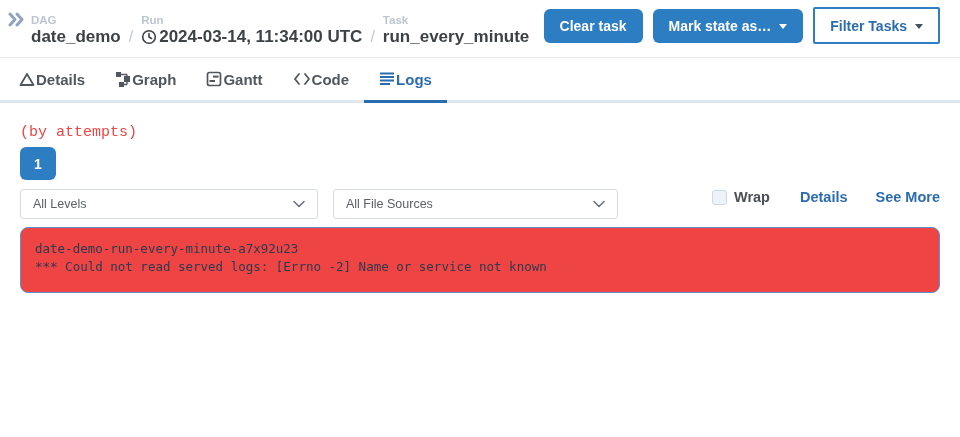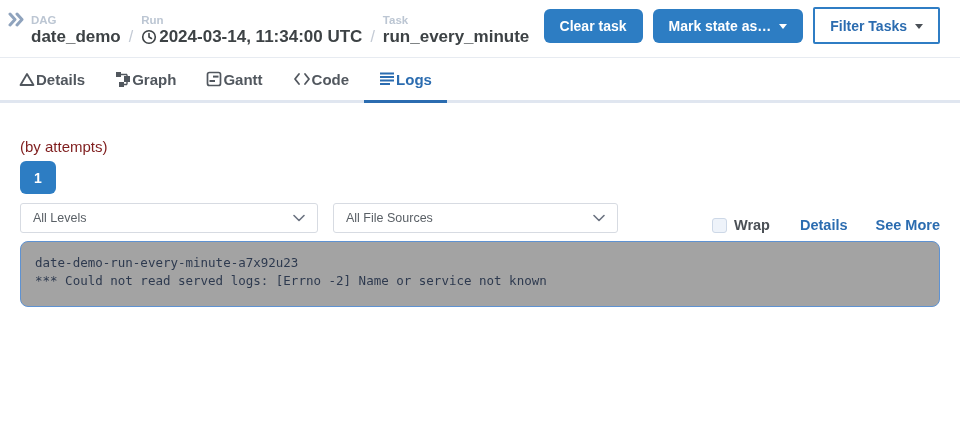--- a/index.html
+++ b/index.html
@@ -31,42 +31,42 @@
   .tabs { display:flex; align-items:stretch; padding-left:4px;
     border-bottom:3px solid #e0e6f0; height:45px; }
   .tab { display:flex; align-items:center; gap:1px; padding:0 15px; font-size:15px;
     font-weight:bold; color:#51575e; cursor:pointer; margin-bottom:-3px;
     border-bottom:3px solid transparent; }
   .tab.active { color:#2b6cb0; border-bottom-color:#2b6cb0; }
   .tab svg { display:block; }
 
   
   .content { padding:0 20px; }
-  .by-attempts { margin-top:35px; font-size:15px; color:#7f1d1d; }
+  .by-attempts { margin-top:21px; font-size:15px; color:#ef4444;font-family:Liberation Mono, monospace; }
   .attempt-row { margin-top:6px; }
   .attempt-btn { width:36px; height:33px; background:#2d7dc3; color:#ffffff;
     border:none; border-radius:6px; font-size:14px; font-weight:bold; cursor:pointer; }
-  .filter-row { margin-top:9px; display:flex; align-items:flex-end; }
+  .filter-row { margin-top:9px; display:flex; align-items:flex-start; }
   .select { height:30px; border:1px solid #d7dbe2; border-radius:3px; background:#fff;
     display:flex; align-items:center; justify-content:space-between; padding:0 12px;
     font-size:12.5px; color:#5a6066; cursor:pointer; }
   .select-levels { width:298px; }
   .select-sources { width:285px; margin-left:15px; }
   .right-tools { margin-left:auto; display:flex; align-items:center; }
   .wrap-group { display:flex; align-items:center; gap:7px; cursor:pointer; }
   .checkbox { width:15px; height:15px; border:1px solid #cdd8e7; background:#eef3fa;
     border-radius:3px; }
   .wrap-label { font-size:14.5px; font-weight:bold; color:#4b5056; }
   .link { font-size:14.5px; font-weight:bold; color:#2b6cb0; text-decoration:none;
     cursor:pointer; }
   .link-download { margin-left:30px; }
   .link-seemore { margin-left:28px; }
 
   .log-box { margin-top:8px; border:1.5px solid #5e92d2; border-radius:8px;
-    background:#a3a3a3; padding:12px 14px; height:66px; }
+    background:#ef4444; padding:12px 14px; height:66px; }
   .log-line { font-family:"DejaVu Sans Mono","Liberation Mono",monospace;
     font-size:12.5px; line-height:18px; color:#2e3a4f; white-space:pre; }
 </style>
 </head>
 <body>
 
 <div class="header">
   <span class="collapse-btn">
     <svg width="17" height="15" viewBox="0 0 17 15">
       <path d="M2 2 L7 7.5 L2 13" fill="none" stroke="#8fa3bd" stroke-width="3" stroke-linecap="round" stroke-linejoin="round"></path>

